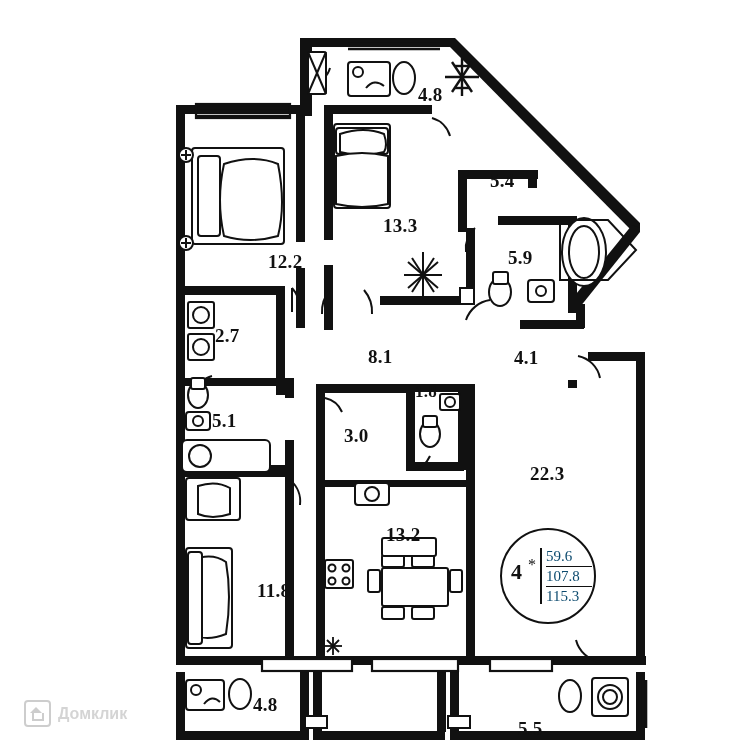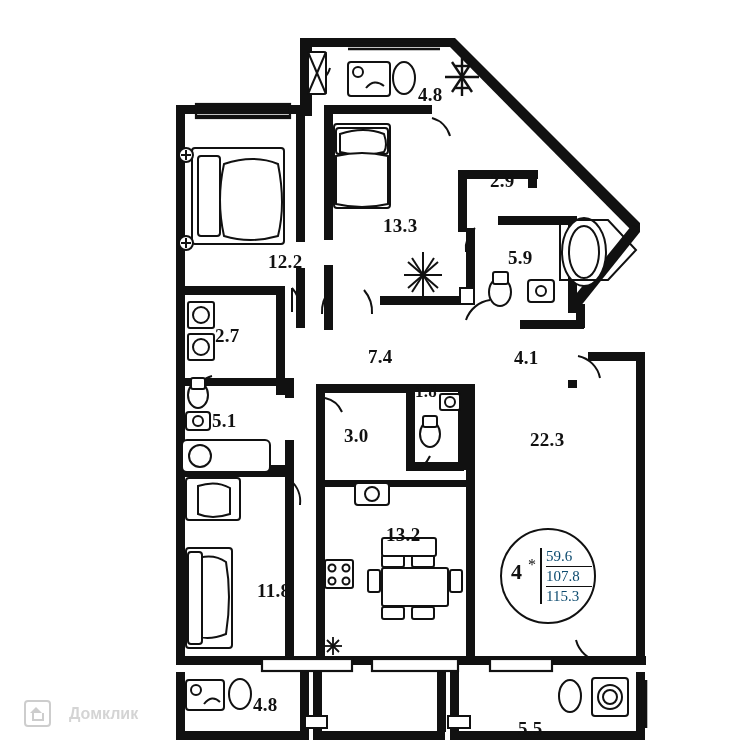--- a/index.html
+++ b/index.html
@@ -82,21 +82,21 @@
   }
   .stamp-nums div.line {
     border-bottom: 1.5px solid #111;
   }
   .watermark {
     position: absolute;
     left: 24px;
     top: 700px;
     display: flex;
     align-items: center;
-    gap: 18px;
+    gap: 7px;
     opacity: 0.42;
   }
   .wm-badge {
     width: 23px;
     height: 23px;
     border: 2px solid #8a8a8a;
     border-radius: 4px;
     position: relative;
   }
   .wm-badge:before {
@@ -360,31 +360,31 @@
       <ellipse cx="240" cy="694" rx="11" ry="15"></ellipse>
 
       <ellipse cx="570" cy="696" rx="11" ry="16"></ellipse>
       <rect x="592" y="678" width="36" height="38" rx="3"></rect>
       <circle cx="610" cy="697" r="12"></circle>
       <circle cx="610" cy="697" r="7"></circle>
     </g>
   </svg>
 
   <div class="area-label" style="left:418px; top:84px;">4.8</div>
-  <div class="area-label" style="left:490px; top:170px;">2.9</div>
+  <div class="area-label" style="left:490px; top:170px;">5.4</div>
   <div class="area-label" style="left:228px; top:251px;margin-left:40px;">12.2</div>
   <div class="area-label" style="left:383px; top:215px;">13.3</div>
   <div class="area-label" style="left:508px; top:247px;">5.9</div>
   <div class="area-label" style="left:215px; top:325px;">2.7</div>
   <div class="area-label" style="left:212px; top:410px;">5.1</div>
-  <div class="area-label" style="left:368px; top:346px;">7.4</div>
+  <div class="area-label" style="left:368px; top:346px;">8.1</div>
   <div class="area-label" style="left:415px; top:382px; font-size:17px;">1.8</div>
   <div class="area-label" style="left:344px; top:425px;">3.0</div>
   <div class="area-label" style="left:514px; top:347px;">4.1</div>
-  <div class="area-label" style="left:530px; top:429px;">22.3</div>
+  <div class="area-label" style="left:530px; top:463px;">22.3</div>
   <div class="area-label" style="left:386px; top:524px;">13.2</div>
   <div class="area-label" style="left:257px; top:580px;">11.8</div>
   <div class="area-label" style="left:253px; top:694px;">4.8</div>
   <div class="area-label" style="left:518px; top:694px;margin-top:24px;">5.5</div>
 
   <div class="stamp">
     <div class="stamp-rooms">4</div>
     <div class="stamp-star">*</div>
     <div class="stamp-divider"></div>
     <div class="stamp-nums">

